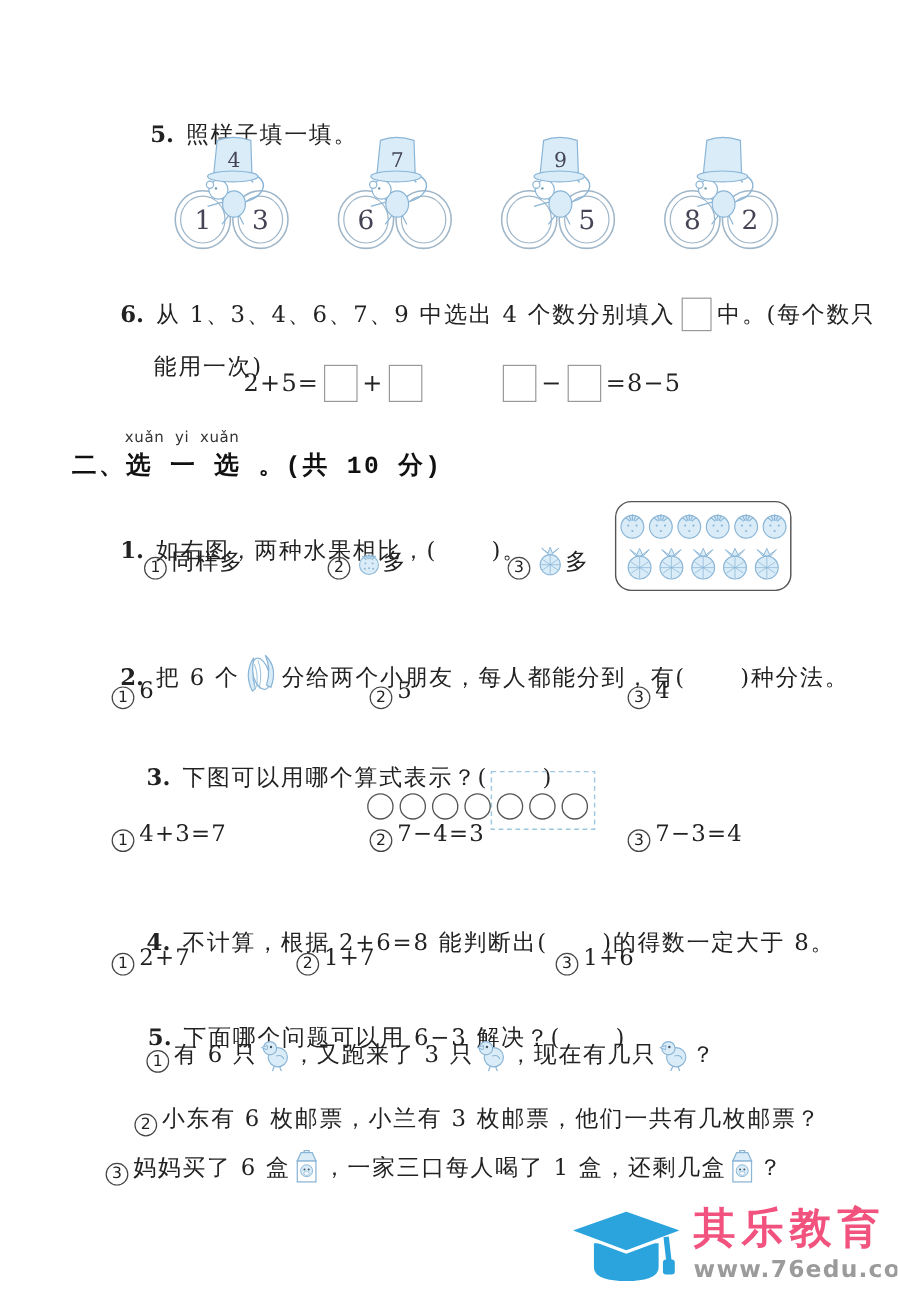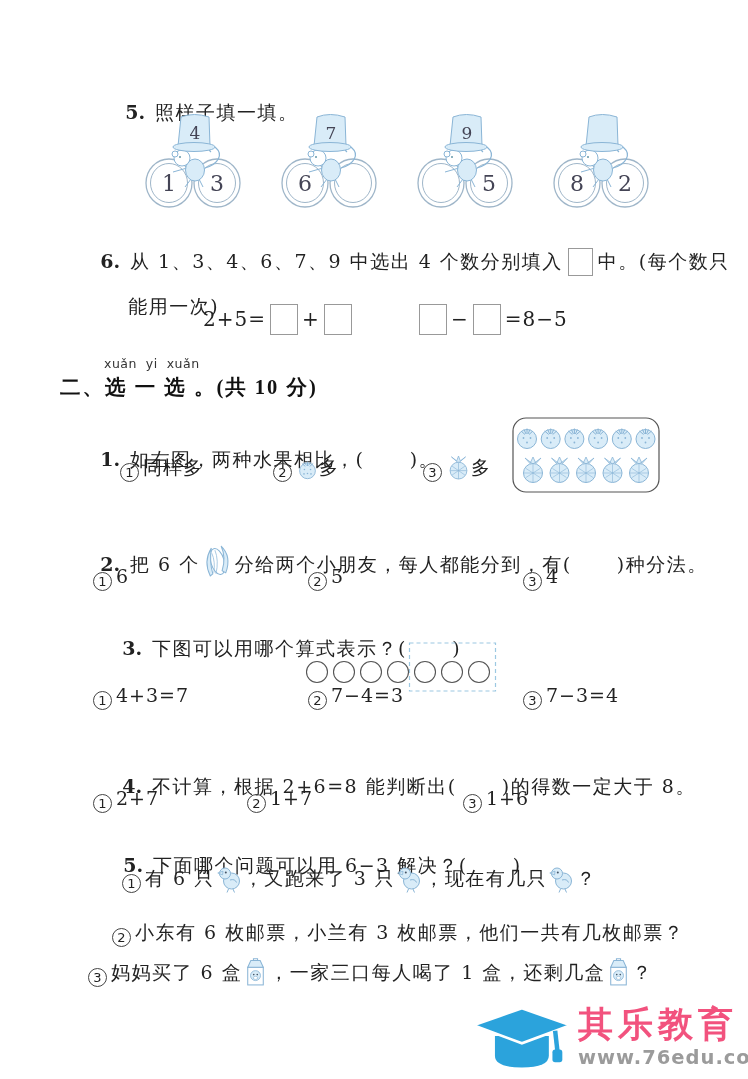--- a/index.html
+++ b/index.html
@@ -18,21 +18,21 @@
     align-items:center; justify-content:center; font-size:13px; font-family:"DejaVu Sans",sans-serif;
     margin-right:4px; vertical-align:-3px; letter-spacing:0;
   }
   .fillbox { display:inline-block; width:28px; height:31px; border:1.3px solid #999; background:#fff;
     vertical-align:-9px; margin:0 4px; }
   .smallbox { display:inline-block; width:25px; height:28px; border:1.3px solid #999; background:#fff;
     vertical-align:-8px; margin:0 5px; }
   .eq { position:absolute; top:0; font-size:20px; letter-spacing:1px; white-space:pre; }
   .pinyin { position:absolute; font-family:"DejaVu Sans","Liberation Sans",sans-serif; font-size:12.5px;
     color:#333; white-space:pre; letter-spacing:0.5px; }
-  .sectitle { position:absolute; font-family:Liberation Serif, serif; font-weight:bold;
+  .sectitle { position:absolute; font-family:Liberation Mono, monospace; font-weight:bold;
     font-size:20.5px; letter-spacing:2px; color:#111; white-space:pre; }
   .textline svg { vertical-align:-8px; margin:0 2px; }
   .brand { position:absolute; left:468px; top:997px; width:269px; height:82px; display:flex; align-items:flex-start; }
   .brandtxt { margin-left:4px; margin-top:8px; font-family:"DejaVu Sans","Liberation Sans",sans-serif; }
   .brandname { font-size:35px; font-weight:bold; letter-spacing:5px; line-height:1.1; }
   .brandurl  { font-size:19.5px; font-weight:bold; letter-spacing:1px; margin-top:2px; }
 </style>
 </head>
 <body>
 

